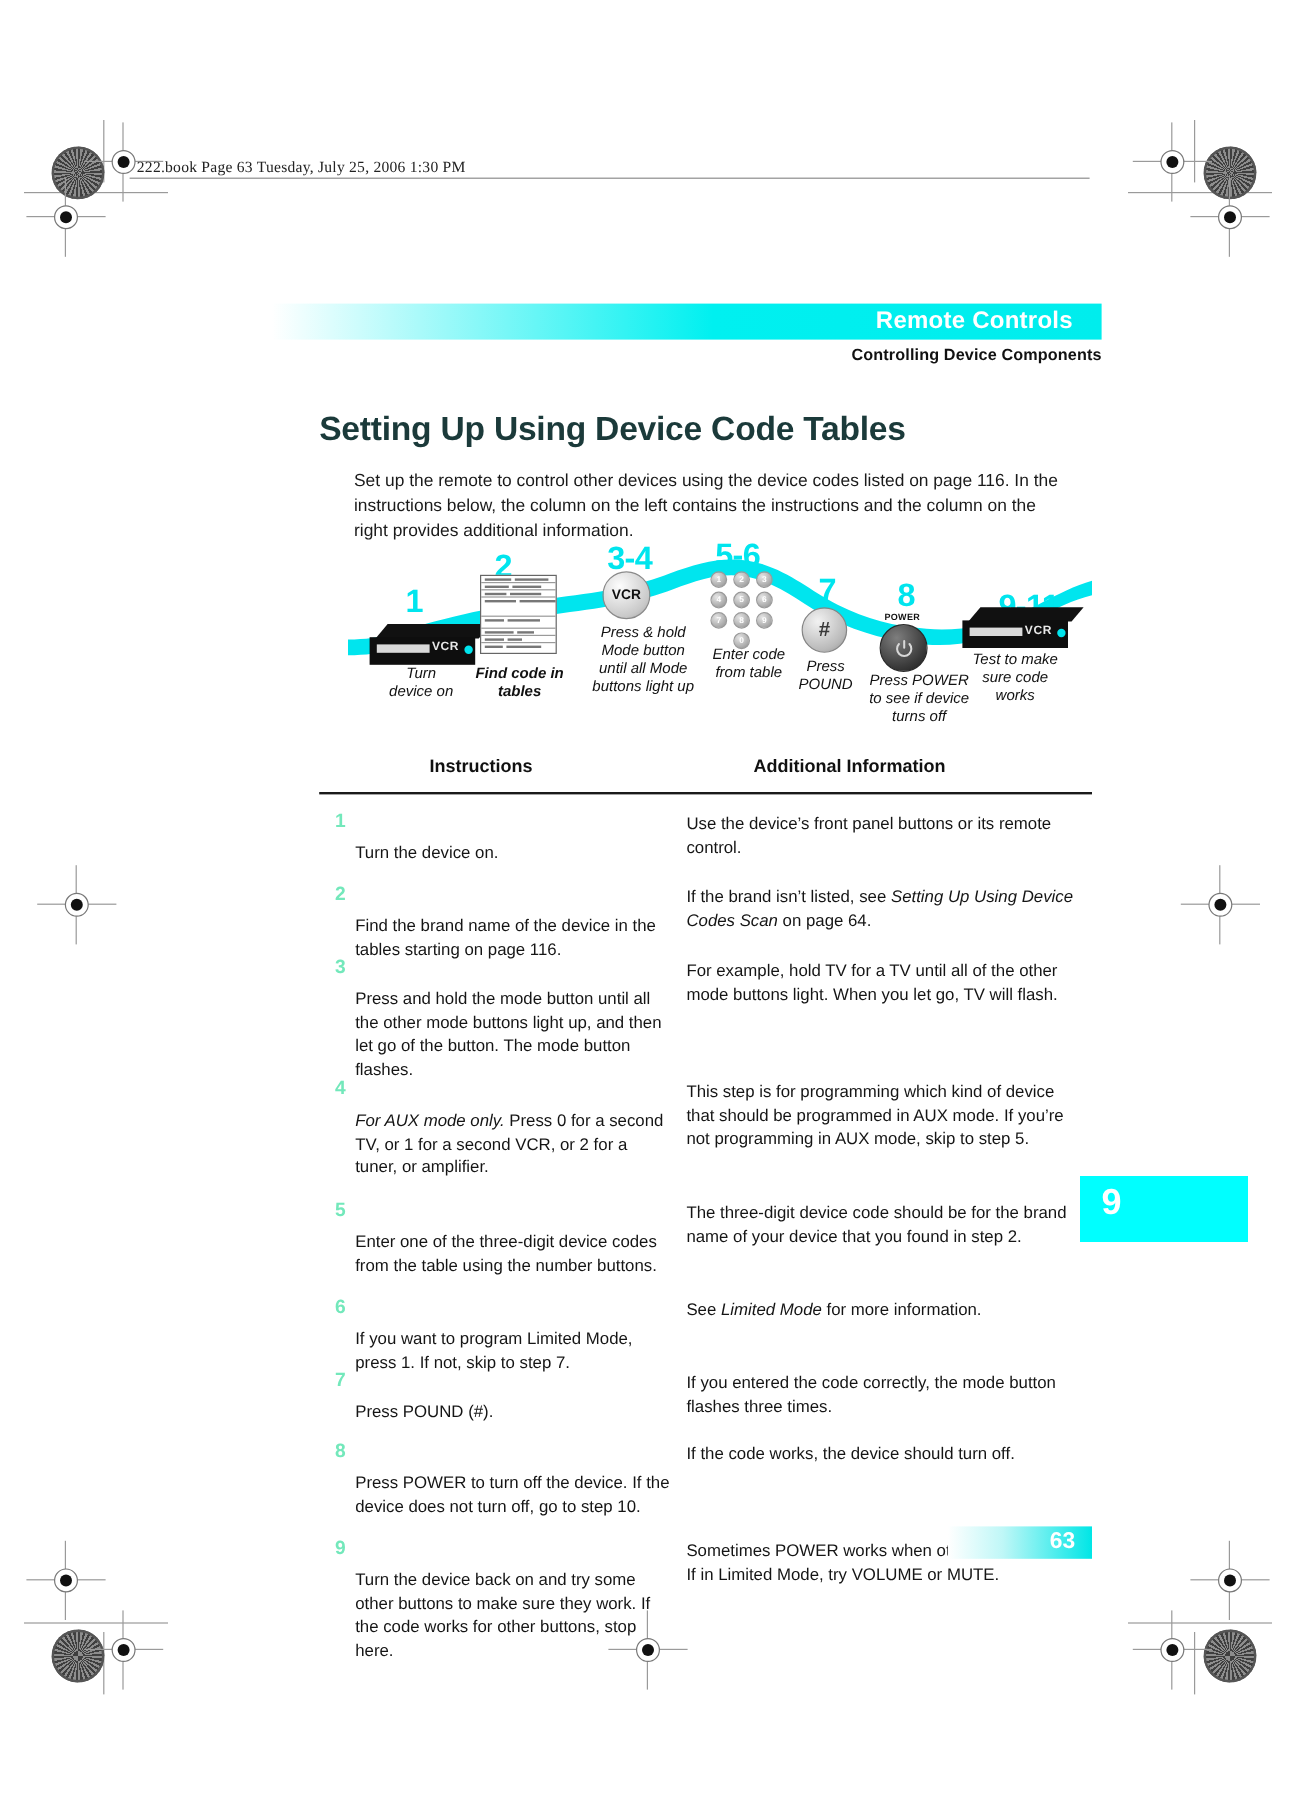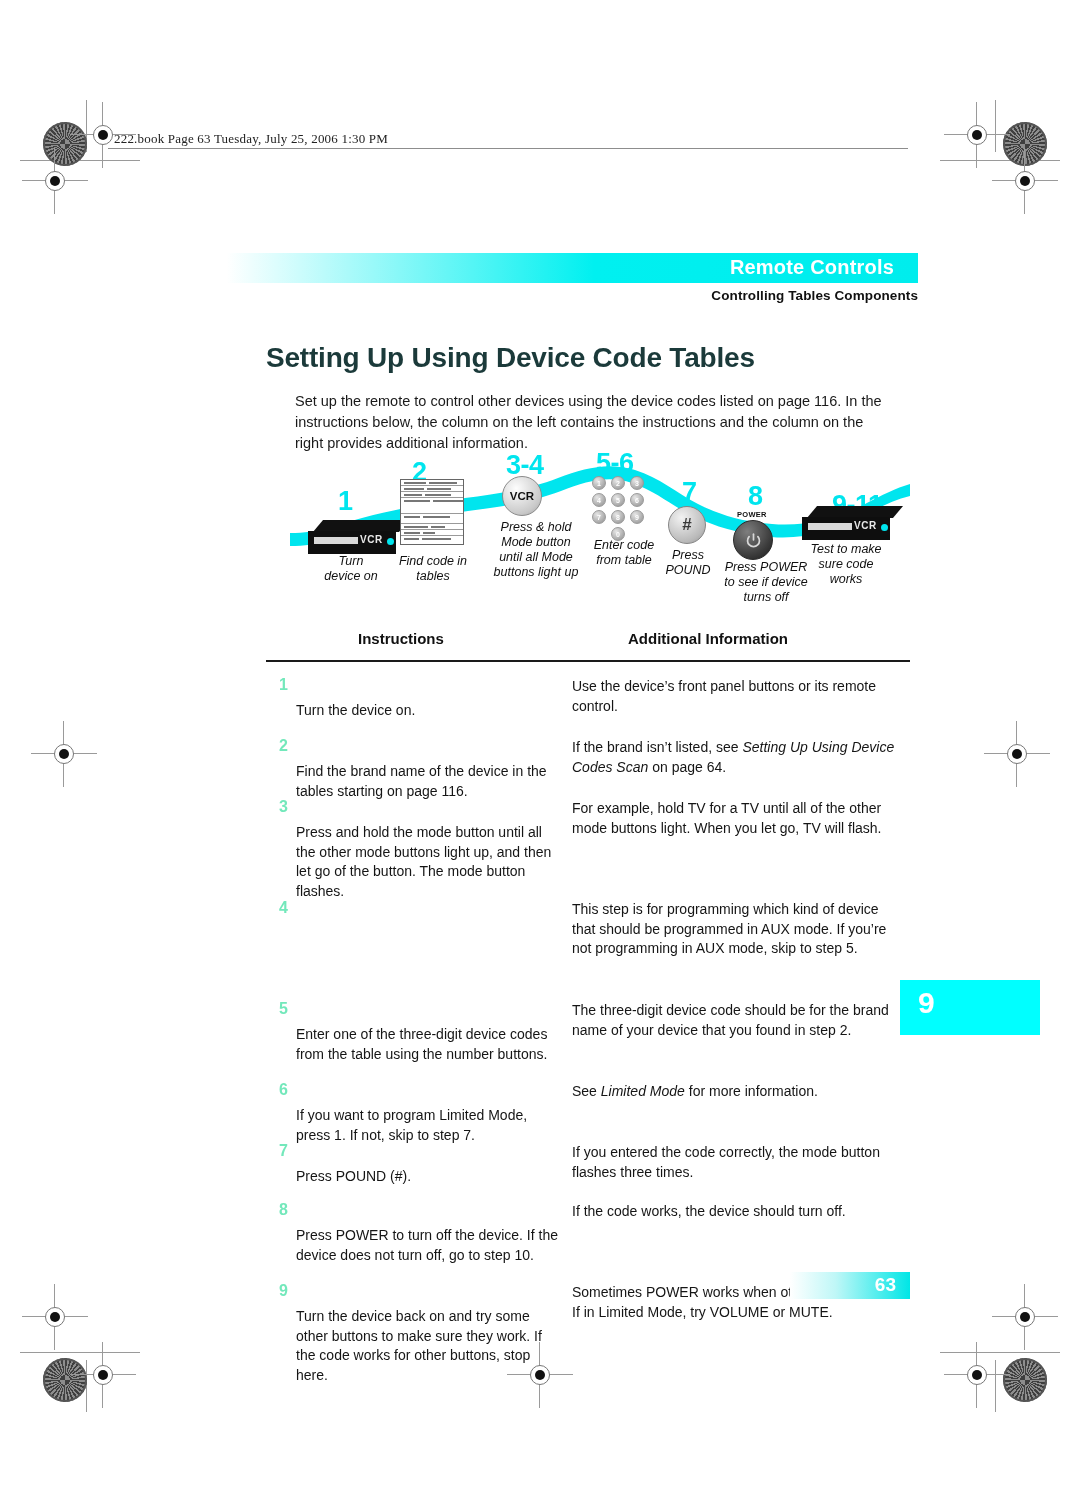--- a/index.html
+++ b/index.html
@@ -237,21 +237,21 @@
       <div class="ring"></div>
       <div class="dot"></div>
     </div>
 
   <div class="filerule"></div>
   <div class="fileline">222.book  Page 63  Tuesday, July 25, 2006  1:30 PM</div>
 
   <div class="chapbar">
     <span>Remote Controls</span>
   </div>
-  <div class="subchap">Controlling Tables Components</div>
+  <div class="subchap">Controlling Device Components</div>
 
   <div class="ptitle">Setting Up Using Device Code Tables</div>
   <div class="intro">Set up the remote to control other devices using the device codes listed on page 116. In the instructions below, the column on the left contains the instructions and the column on the right provides additional information.</div>
 
   <div class="diagram">
 
     <svg class="ribbon" viewBox="0 0 620 120" preserveAspectRatio="none">
       <path d="M0,85 C30,85 42,78 72,70 C110,60 140,55 175,50 C215,45 242,40 268,30
                C295,20 318,14 345,22 C370,30 385,44 408,56 C432,68 455,74 482,76
                C515,79 548,70 575,56 C592,47 606,40 620,36
@@ -299,21 +299,21 @@
         </div>
       <div class="r">
           <i style="width:16px"></i>
           <i style="width:12px"></i>
         </div>
       <div class="r" style="border-bottom:none">
           <i style="width:15px"></i>
           <i style="width:29px"></i>
         </div>
     </div>
-    <div class="dg-cap" style="left:88px; top:106px; width:110px; white-space:pre-line;">Find code in
+    <div class="dg-cap" style="left:88px; top:106px; width:110px; white-space:pre-line;font-weight:bold;">Find code in
 tables</div>
 
     <div class="dg-num" style="left:216px; top:2px;">3-4</div>
     <div class="modebtn" style="left:212px; top:28px;">
       <span>VCR</span>
     </div>
     <div class="dg-cap" style="left:182px; top:72px; width:128px; white-space:pre-line;">Press &amp; hold
 Mode button
 until all Mode
 buttons light up</div>
@@ -388,20 +388,21 @@
       </div>
 
       <div class="row" style="height:88px;">
         <div class="num">3</div>
         <div class="c1">Press and hold the mode button until all the other mode buttons light up, and then let go of the button. The mode button flashes.</div>
         <div class="c2">For example, hold TV for a TV until all of the other mode buttons light. When you let go, TV will flash.</div>
       </div>
 
       <div class="row" style="height:88px;">
         <div class="num">4</div>
+        <div class="c1"><i>For AUX mode only.</i><span> Press 0 for a second TV, or 1 for a second VCR, or 2 for a tuner, or amplifier.</span></div>
         <div class="c2">This step is for programming which kind of device that should be programmed in AUX mode. If you’re not programming in AUX mode, skip to step 5.</div>
       </div>
 
       <div class="row" style="height:68px;">
         <div class="num">5</div>
         <div class="c1">Enter one of the three-digit device codes from the table using the number buttons.</div>
         <div class="c2">The three-digit device code should be for the brand name of your device that you found in step 2.</div>
       </div>
 
       <div class="row" style="height:48px;">

